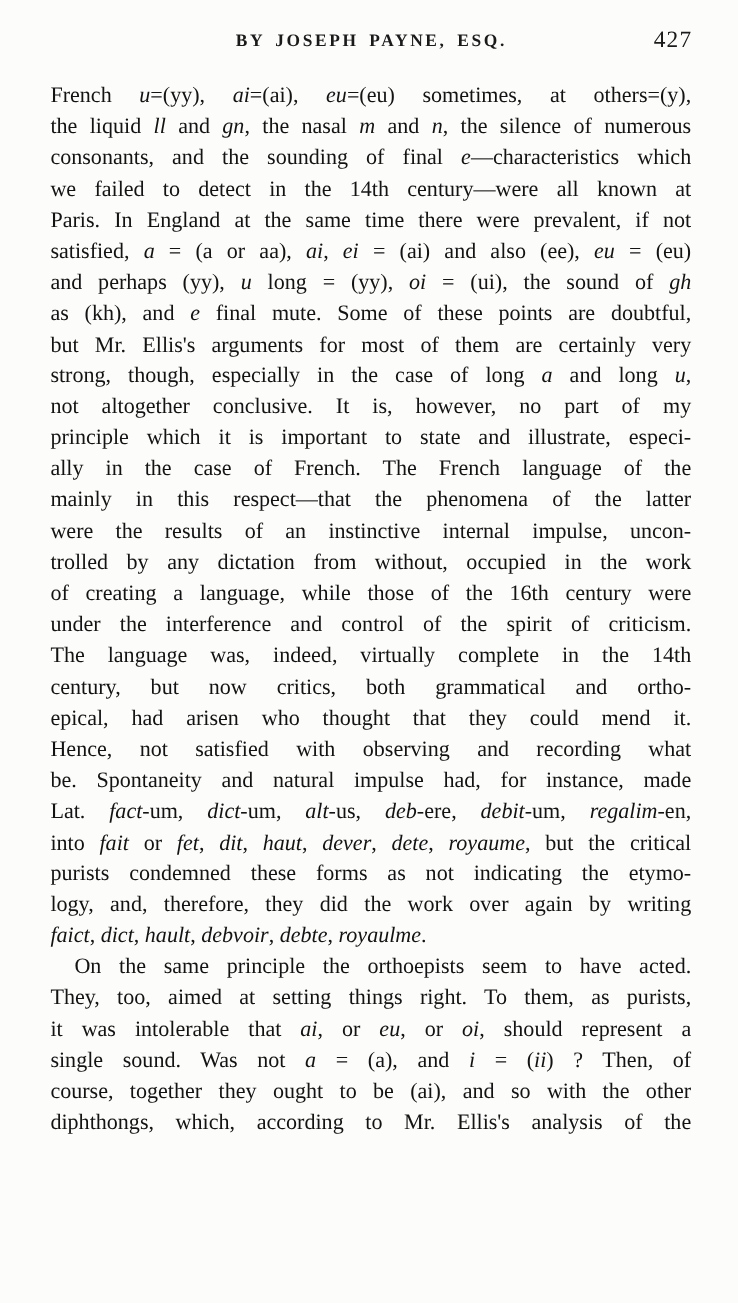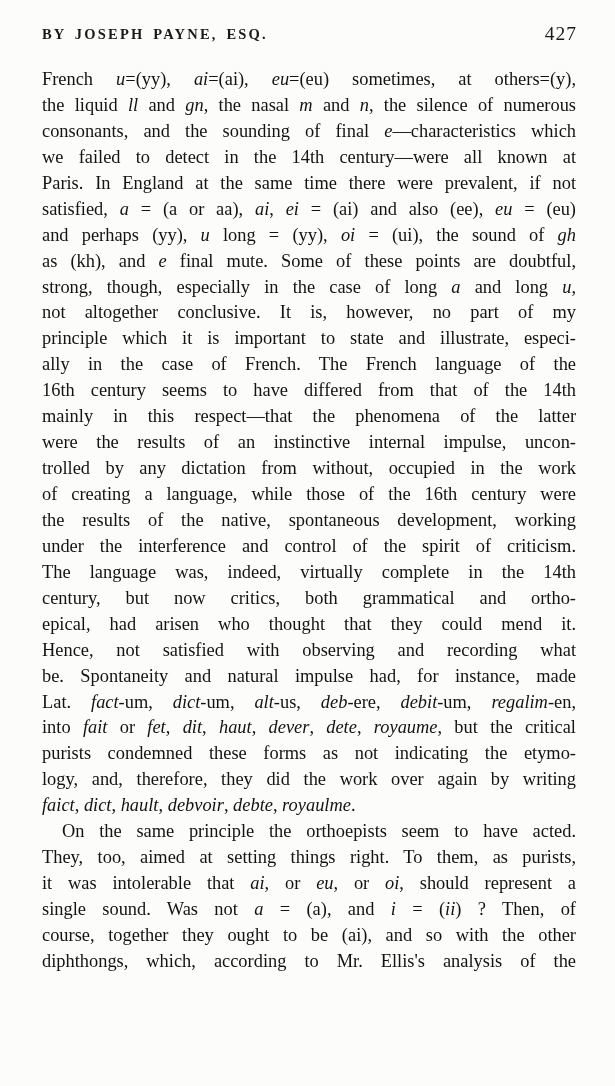--- a/index.html
+++ b/index.html
@@ -16,21 +16,21 @@
     color: #151515;
   }
   .running-head {
     position: absolute;
     top: 26px; left: 42px;
     width: 535px; height: 22px;
   }
   .running-head .title {
     position: absolute;
     left: 0; right: 0;
-    text-align: left;
+    text-align: center;
     font-weight: bold;
     font-size: 14.5px;
     letter-spacing: 2.2px;
     word-spacing: 3px;
     color: #1a1a1a;
   }
   .running-head .folio {
     position: absolute;
     right: 0; top: -3px;
     font-size: 19.5px;
@@ -74,30 +74,29 @@
   <div class="page-text">
       <div class="paragraph">
         <div class="line"><span>French </span><span class="it">u</span><span>=(yy), </span><span class="it">ai</span><span>=(ai), </span><span class="it">eu</span><span>=(eu) sometimes, at others=(y),</span></div>
         <div class="line"><span>the liquid </span><span class="it">ll</span><span> and </span><span class="it">gn</span><span>, the nasal </span><span class="it">m</span><span> and </span><span class="it">n</span><span>, the silence of numerous</span></div>
         <div class="line"><span>consonants, and the sounding of final </span><span class="it">e</span><span>—characteristics which</span></div>
         <div class="line"><span>we failed to detect in the 14th century—were all known at</span></div>
         <div class="line"><span>Paris. In England at the same time there were prevalent, if not</span></div>
         <div class="line"><span>satisfied, </span><span class="it">a</span><span> = (a or aa), </span><span class="it">ai</span><span>, </span><span class="it">ei</span><span> = (ai) and also (ee), </span><span class="it">eu</span><span> = (eu)</span></div>
         <div class="line"><span>and perhaps (yy), </span><span class="it">u</span><span> long = (yy), </span><span class="it">oi</span><span> = (ui), the sound of </span><span class="it">gh</span></div>
         <div class="line"><span>as (kh), and </span><span class="it">e</span><span> final mute. Some of these points are doubtful,</span></div>
+        <div class="line"><span>but Mr. Ellis's arguments for most of them are certainly very</span></div>
         <div class="line"><span>strong, though, especially in the case of long </span><span class="it">a</span><span> and long </span><span class="it">u</span><span>,</span></div>
         <div class="line"><span>not altogether conclusive. It is, however, no part of my</span></div>
         <div class="line"><span>principle which it is important to state and illustrate, especi-</span></div>
         <div class="line"><span>ally in the case of French. The French language of the</span></div>
-        <div class="line"><span>16th century seems to have differed from that of the 14th</span></div>
         <div class="line"><span>mainly in this respect—that the phenomena of the latter</span></div>
         <div class="line"><span>were the results of an instinctive internal impulse, uncon-</span></div>
         <div class="line"><span>trolled by any dictation from without, occupied in the work</span></div>
         <div class="line"><span>of creating a language, while those of the 16th century were</span></div>
-        <div class="line"><span>the results of the native, spontaneous development, working</span></div>
         <div class="line"><span>under the interference and control of the spirit of criticism.</span></div>
         <div class="line"><span>The language was, indeed, virtually complete in the 14th</span></div>
         <div class="line"><span>century, but now critics, both grammatical and ortho-</span></div>
         <div class="line"><span>epical, had arisen who thought that they could mend it.</span></div>
         <div class="line"><span>Hence, not satisfied with observing and recording what</span></div>
         <div class="line"><span>be. Spontaneity and natural impulse had, for instance, made</span></div>
         <div class="line"><span>Lat. </span><span class="it">fact</span><span>-um, </span><span class="it">dict</span><span>-um, </span><span class="it">alt</span><span>-us, </span><span class="it">deb</span><span>-ere, </span><span class="it">debit</span><span>-um, </span><span class="it">regalim</span><span>-en,</span></div>
         <div class="line"><span>into </span><span class="it">fait</span><span> or </span><span class="it">fet</span><span>, </span><span class="it">dit</span><span>, </span><span class="it">haut</span><span>, </span><span class="it">dever</span><span>, </span><span class="it">dete</span><span>, </span><span class="it">royaume</span><span>, but the critical</span></div>
         <div class="line"><span>purists condemned these forms as not indicating the etymo-</span></div>
         <div class="line"><span>logy, and, therefore, they did the work over again by writing</span></div>

